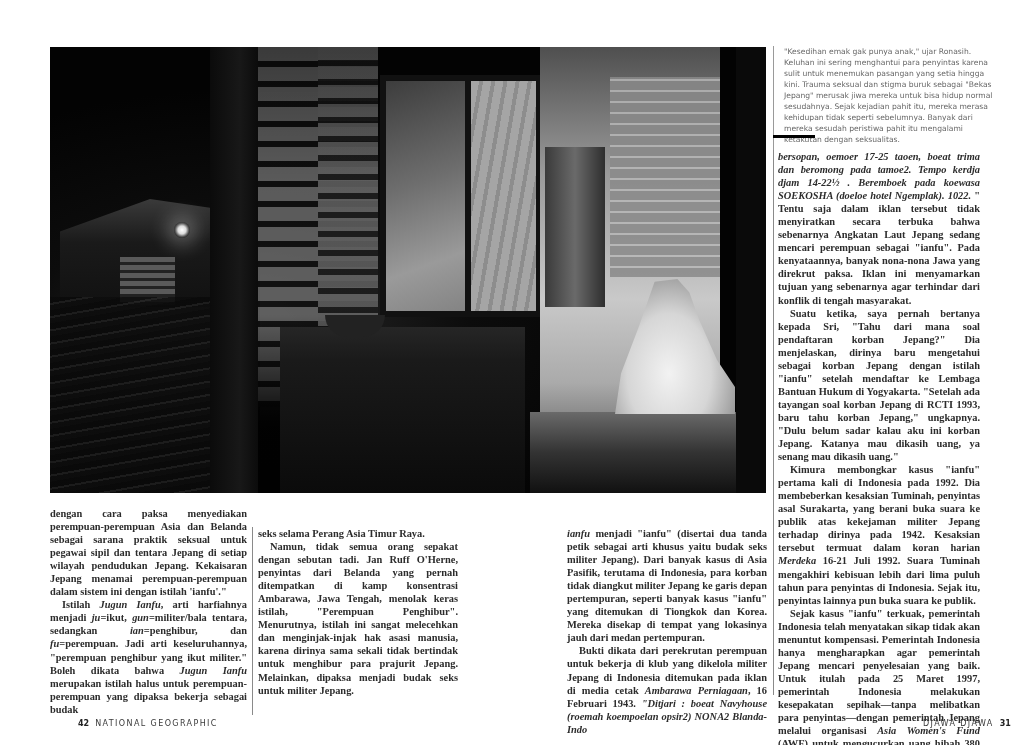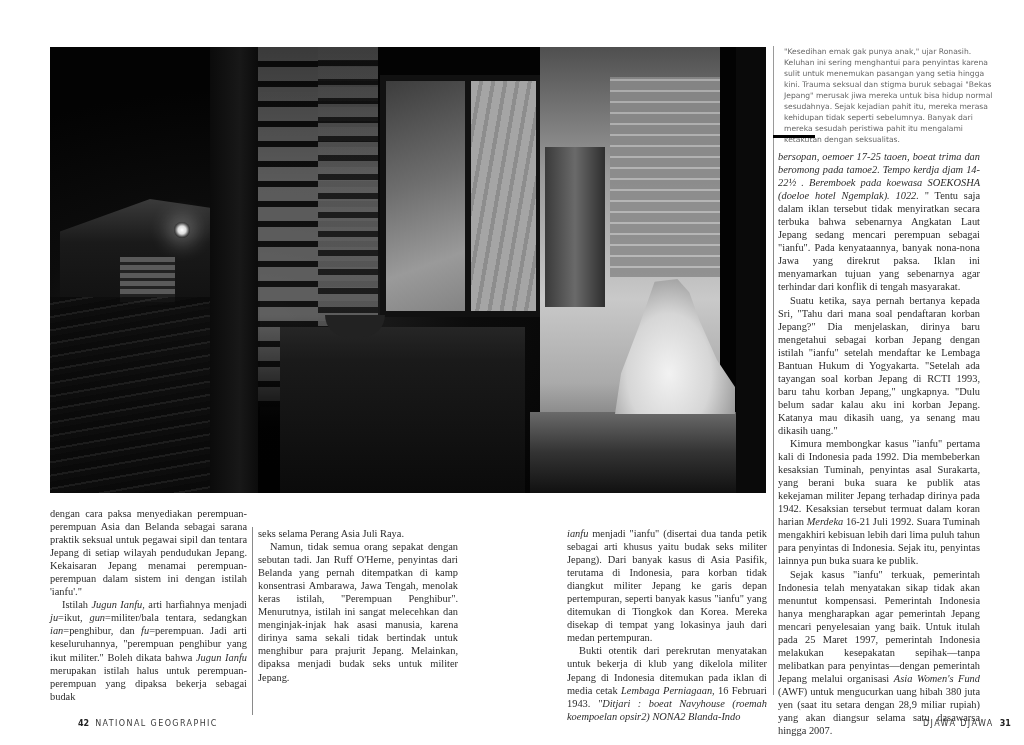--- a/index.html
+++ b/index.html
@@ -34,21 +34,21 @@
   .ph-rightpost { left:686px; top:0; width:30px; height:446px; background:#0a0a0a; }
   .ph-floor { left:480px; top:365px; width:210px; height:81px; background:linear-gradient(180deg,#6a6a6a,#333 50%,#111); }
 
   
   .caption { position:absolute; left:773px; top:46px; width:210px; padding-left:10px; border-left:1px solid #9a9a9a;
      font-family:"DejaVu Sans", sans-serif; font-size:7.6px; line-height:11px; color:#666; height:118px; }
   .caption-rule { position:absolute; left:773px; top:135px; width:42px; height:3px; background:#000; }
 
   
   .col { position:absolute; font-size:10.4px; line-height:13.05px; color:#2c2c2c; text-align:justify; }
-  .col p { margin:0; }
+  .col p { margin:0;font-weight:bold; }
   .col p.indent { text-indent:12px; }
   .col .ital { font-style:italic; }
   .col-rule { position:absolute; width:1px; background:#8a8a8a; }
 
   .col-1 { left:50px; top:507px; width:197px; }
   .col-2 { left:258px; top:527px; width:200px; }
   .col-3 { left:567px; top:527px; width:200px; }
   .col-4 { left:778px; top:150px; width:202px; }
 
   .rule-1 { left:252px; top:527px; height:188px; }
@@ -90,27 +90,27 @@
 
 <div class="col-rule rule-1"></div>
 <div class="col-rule rule-3"></div>
 
 <div class="col col-1">
   <p>dengan cara paksa menyediakan perempuan-perempuan Asia dan Belanda sebagai sarana praktik seksual untuk pegawai sipil dan tentara Jepang di setiap wilayah pendudukan Jepang. Kekaisaran Jepang menamai perempuan-perempuan dalam sistem ini dengan istilah 'ianfu'."</p>
   <p class="indent"><span>Istilah </span><span class="ital">Jugun Ianfu</span><span>, arti harfiahnya menjadi </span><span class="ital">ju</span><span>=ikut, </span><span class="ital">gun</span><span>=militer/bala tentara, sedangkan </span><span class="ital">ian</span><span>=penghibur, dan </span><span class="ital">fu</span><span>=perempuan. Jadi arti keseluruhannya, "perempuan penghibur yang ikut militer." Boleh dikata bahwa </span><span class="ital">Jugun Ianfu</span><span> merupakan istilah halus untuk perempuan-perempuan yang dipaksa bekerja sebagai budak</span></p>
 </div>
 
 <div class="col col-2">
-  <p>seks selama Perang Asia Juli Raya.</p>
+  <p>seks selama Perang Asia Timur Raya.</p>
   <p class="indent">Namun, tidak semua orang sepakat dengan sebutan tadi. Jan Ruff O'Herne, penyintas dari Belanda yang pernah ditempatkan di kamp konsentrasi Ambarawa, Jawa Tengah, menolak keras istilah, "Perempuan Penghibur". Menurutnya, istilah ini sangat melecehkan dan menginjak-injak hak asasi manusia, karena dirinya sama sekali tidak bertindak untuk menghibur para prajurit Jepang. Melainkan, dipaksa menjadi budak seks untuk militer Jepang.</p>
 </div>
 
 <div class="col col-3">
   <p><span class="ital">ianfu</span><span> menjadi "ianfu" (disertai dua tanda petik sebagai arti khusus yaitu budak seks militer Jepang). Dari banyak kasus di Asia Pasifik, terutama di Indonesia, para korban tidak diangkut militer Jepang ke garis depan pertempuran, seperti banyak kasus "ianfu" yang ditemukan di Tiongkok dan Korea. Mereka disekap di tempat yang lokasinya jauh dari medan pertempuran.</span></p>
-  <p class="indent"><span>Bukti otentik dari perekrutan menyatakan untuk bekerja di klub yang dikelola militer Jepang di Indonesia ditemukan pada iklan di media cetak </span><span class="ital">Lembaga Perniagaan</span><span>, 16 Februari 1943. </span><span class="ital">"Ditjari : boeat Navyhouse (roemah koempoelan opsir2) NONA2 Blanda-Indo</span></p>
+  <p class="indent"><span>Bukti dikata dari perekrutan perempuan untuk bekerja di klub yang dikelola militer Jepang di Indonesia ditemukan pada iklan di media cetak </span><span class="ital">Ambarawa Perniagaan</span><span>, 16 Februari 1943. </span><span class="ital">"Ditjari : boeat Navyhouse (roemah koempoelan opsir2) NONA2 Blanda-Indo</span></p>
 </div>
 
 <div class="col col-4">
   <p><span class="ital">bersopan, oemoer 17-25 taoen, boeat trima dan beromong pada tamoe2. Tempo kerdja djam 14-22½ . Beremboek pada koewasa SOEKOSHA (doeloe hotel Ngemplak). 1022. </span><span>" Tentu saja dalam iklan tersebut tidak menyiratkan secara terbuka bahwa sebenarnya Angkatan Laut Jepang sedang mencari perempuan sebagai "ianfu". Pada kenyataannya, banyak nona-nona Jawa yang direkrut paksa. Iklan ini menyamarkan tujuan yang sebenarnya agar terhindar dari konflik di tengah masyarakat.</span></p>
   <p class="indent">Suatu ketika, saya pernah bertanya kepada Sri, "Tahu dari mana soal pendaftaran korban Jepang?" Dia menjelaskan, dirinya baru mengetahui sebagai korban Jepang dengan istilah "ianfu" setelah mendaftar ke Lembaga Bantuan Hukum di Yogyakarta. "Setelah ada tayangan soal korban Jepang di RCTI 1993, baru tahu korban Jepang," ungkapnya. "Dulu belum sadar kalau aku ini korban Jepang. Katanya mau dikasih uang, ya senang mau dikasih uang."</p>
   <p class="indent"><span>Kimura membongkar kasus "ianfu" pertama kali di Indonesia pada 1992. Dia membeberkan kesaksian Tuminah, penyintas asal Surakarta, yang berani buka suara ke publik atas kekejaman militer Jepang terhadap dirinya pada 1942. Kesaksian tersebut termuat dalam koran harian </span><span class="ital">Merdeka</span><span> 16-21 Juli 1992. Suara Tuminah mengakhiri kebisuan lebih dari lima puluh tahun para penyintas di Indonesia. Sejak itu, penyintas lainnya pun buka suara ke publik.</span></p>
   <p class="indent"><span>Sejak kasus "ianfu" terkuak, pemerintah Indonesia telah menyatakan sikap tidak akan menuntut kompensasi. Pemerintah Indonesia hanya mengharapkan agar pemerintah Jepang mencari penyelesaian yang baik. Untuk itulah pada 25 Maret 1997, pemerintah Indonesia melakukan kesepakatan sepihak—tanpa melibatkan para penyintas—dengan pemerintah Jepang melalui organisasi </span><span class="ital">Asia Women's Fund</span><span> (AWF) untuk mengucurkan uang hibah 380 juta yen (saat itu setara dengan 28,9 miliar rupiah) yang akan diangsur selama satu dasawarsa hingga 2007.</span></p>
 </div>
 
 <div class="folio folio-left"><b style="margin-left:0">42</b><span>NATIONAL GEOGRAPHIC</span></div>

